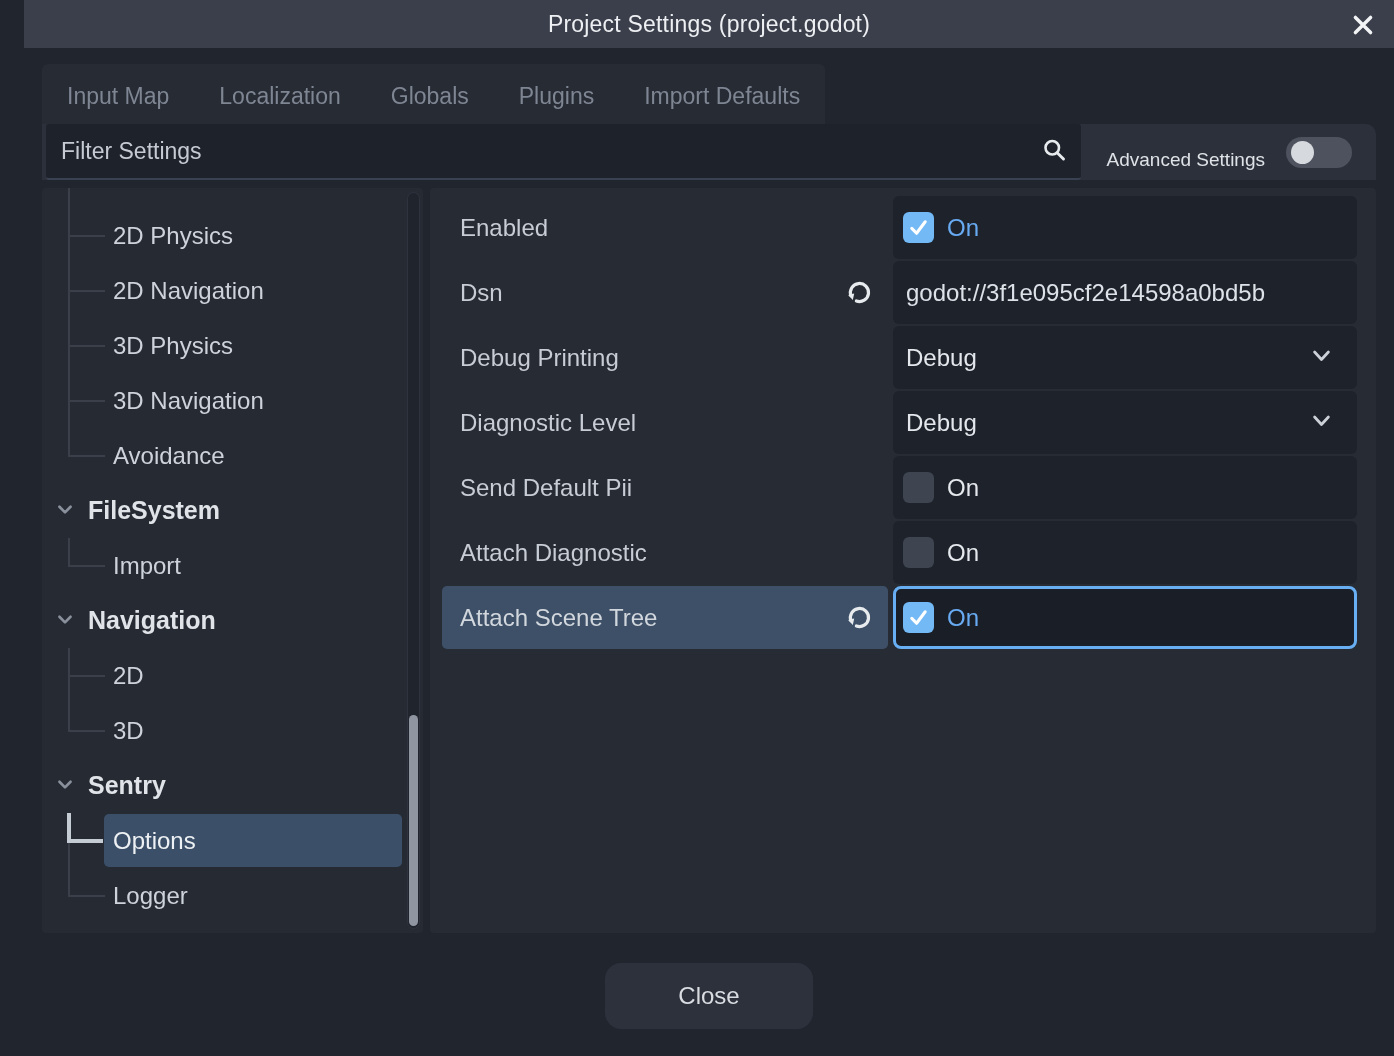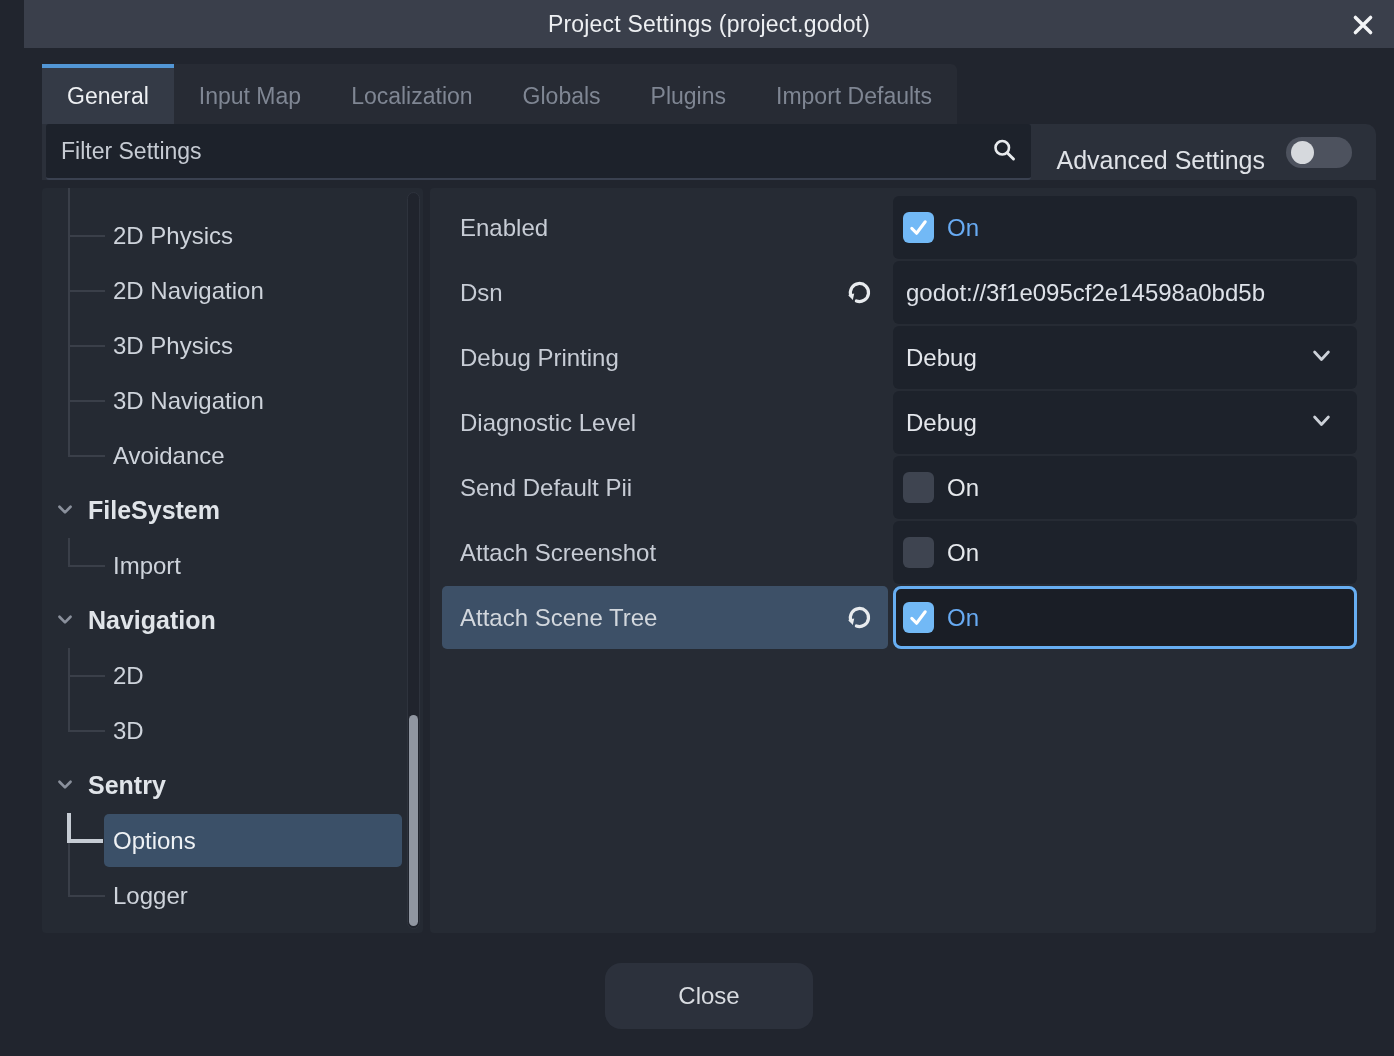--- a/index.html
+++ b/index.html
@@ -25,21 +25,21 @@
 
   
   .toolbar { height:56px; background:#2b303a; border-radius:0 10px 0 0; display:flex; align-items:center; padding-left:4px; }
   .filter-wrap { flex:1; align-self:stretch; position:relative; }
   .filter-input { width:100%; height:100%; background:#1d222b; border:none; outline:none;
                   border-bottom:2px solid #3a4150; border-radius:3px;
                   font-family:Liberation Sans, sans-serif; font-size:23px; color:#e4e7ec;
                   padding:0 48px 0 15px; }
   .filter-input::placeholder { color:#c6cbd3; opacity:1; }
   .search-ic { position:absolute; right:13px; top:50%; transform:translateY(-50%); }
-  .adv-label { font-size:25px; color:#dfe2e7; margin:16px 21px 0 26px; white-space:nowrap; }
+  .adv-label { font-size:19px; color:#dfe2e7; margin:16px 21px 0 26px; white-space:nowrap; }
   .toggle { width:66px; height:31px; border-radius:16px; background:#4d525e; position:relative; margin-right:24px; cursor:pointer; }
   .toggle .knob { position:absolute; left:5px; top:4px; width:23px; height:23px; border-radius:50%; background:#d6d9dd; }
 
   
   .content { margin-top:8px; height:745px; display:flex; }
 
   
   .tree { width:381px; background:#252a33; border-radius:4px; position:relative; padding-top:20px; }
   .tree-topguide { position:absolute; left:26px; top:0; height:20px; width:2px; background:#3a3f49; }
   .trow { height:55px; position:relative; display:flex; align-items:center; cursor:pointer; }
@@ -96,21 +96,20 @@
       <svg width="26" height="26" viewBox="0 0 24 24">
           <path d="M5 5 L19 19 M19 5 L5 19" stroke="#f2f4f6" stroke-width="3.2" stroke-linecap="round"></path>
         </svg>
     </div>
   </div>
 
   <div class="main">
 
     <div class="tabzone">
       <div class="tabstrip">
-        <div class="tab active">General</div>
         <div class="tab">Input Map</div>
         <div class="tab">Localization</div>
         <div class="tab">Globals</div>
         <div class="tab">Plugins</div>
         <div class="tab">Import Defaults</div>
       </div>
     </div>
 
     <div class="toolbar">
       <div class="filter-wrap">
@@ -282,21 +281,21 @@
               <span>Send Default Pii</span>
             </div>
           <div class="pvalue">
             <div class="cb off"></div>
             <span class="on-text white">On</span>
           </div>
         </div>
 
         <div class="prow">
           <div class="plabel">
-              <span>Attach Screenshot</span>
+              <span>Attach Diagnostic</span>
             </div>
           <div class="pvalue">
             <div class="cb off"></div>
             <span class="on-text white">On</span>
           </div>
         </div>
 
         <div class="prow hl focus">
           <div class="plabel">
             <span>Attach Scene Tree</span>

